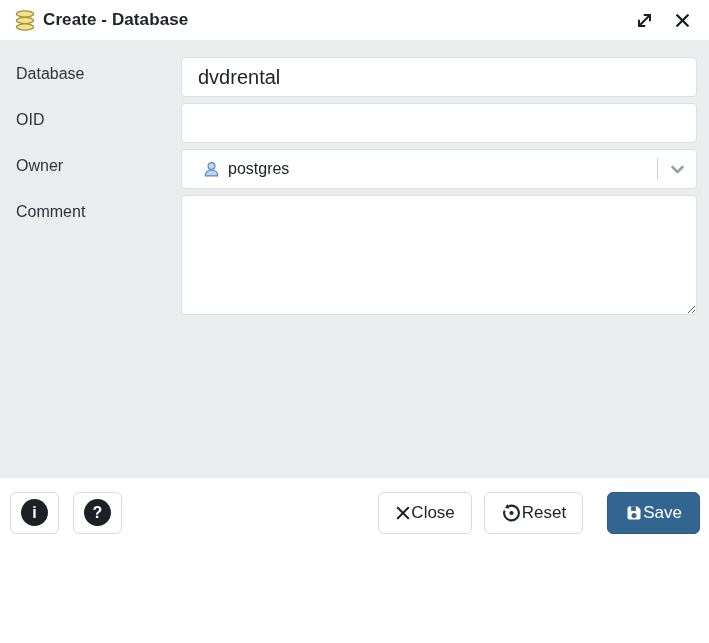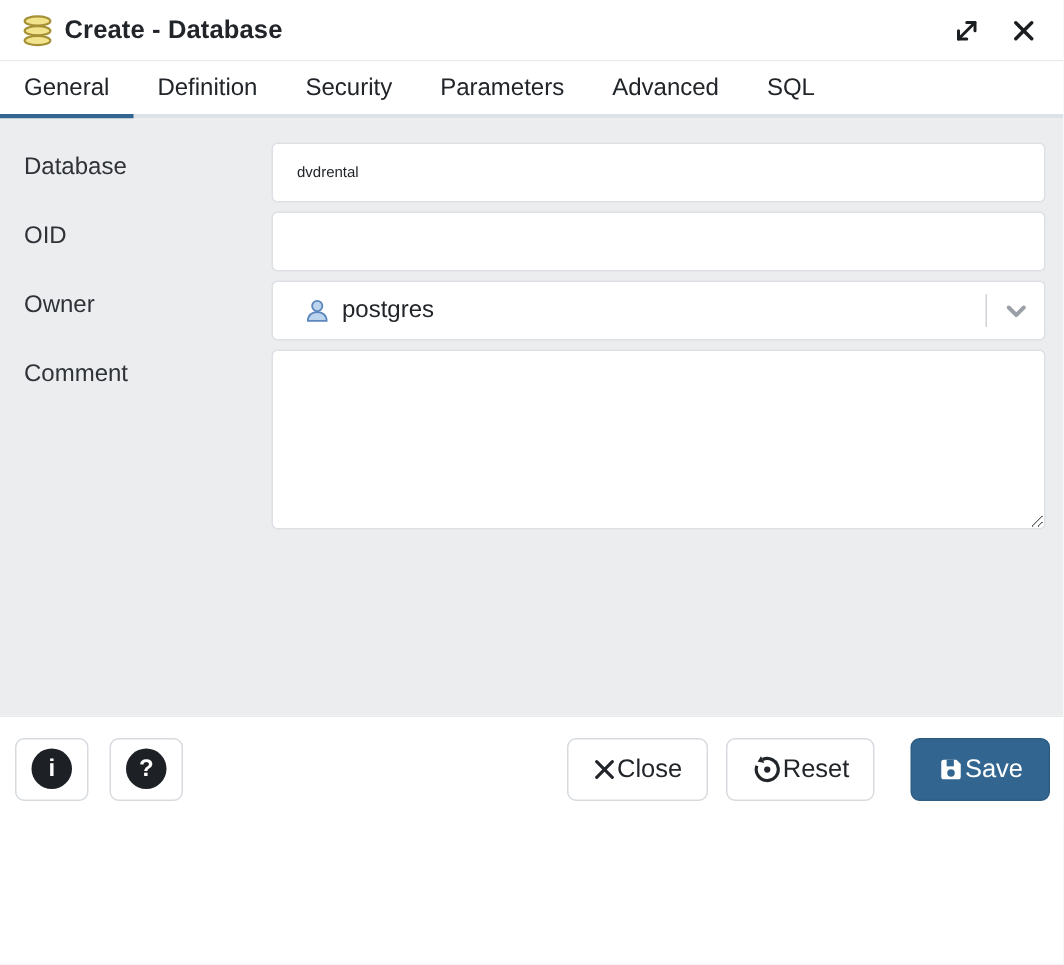--- a/index.html
+++ b/index.html
@@ -48,21 +48,21 @@
     width:165px; flex:0 0 165px;
     padding-top:8px;
     font-size:16px; color:#2f3338;
   }
   .row .ctl { flex:1; min-width:0; }
   .txt {
     width:100%; height:40px;
     border:1px solid #dde0e4; border-radius:4px;
     background:#fff; padding:0 16px;
     font-family:"Liberation Sans", sans-serif;
-    font-size:10px; color:#212529; outline:none;
+    font-size:20px; color:#212529; outline:none;
   }
   .select {
     width:100%; height:40px;
     border:1px solid #dde0e4; border-radius:4px;
     background:#fff; display:flex; align-items:center;
     padding-left:20px; cursor:pointer;
   }
   .select .val { flex:1; font-size:16px; color:#212529; margin-left:7px; }
   .select .sep { width:1px; height:22px; background:#cfd3d8; }
   .select .chev { width:38px; display:flex; align-items:center; justify-content:center; }
@@ -133,40 +133,20 @@
       </svg>
     </button>
     <button class="win-btn" title="">
       <svg width="17" height="17" viewBox="0 0 17 17" fill="none" stroke="#1b1e21" stroke-width="2.3" stroke-linecap="round">
         <path d="M3.2 3.2 L13.8 13.8"></path>
         <path d="M13.8 3.2 L3.2 13.8"></path>
       </svg>
     </button>
   </div>
 
-  <div class="tabs">
-    <div class="tab active">
-        <span>General</span>
-      </div>
-    <div class="tab">
-        <span>Definition</span>
-      </div>
-    <div class="tab">
-        <span>Security</span>
-      </div>
-    <div class="tab">
-        <span>Parameters</span>
-      </div>
-    <div class="tab">
-        <span>Advanced</span>
-      </div>
-    <div class="tab">
-        <span>SQL</span>
-      </div>
-  </div>
 
   <div class="form">
 
     <div class="row">
       <div class="lbl">Database</div>
       <div class="ctl">
         <input class="txt" type="text" value="dvdrental" style="">
       </div>
     </div>
 

